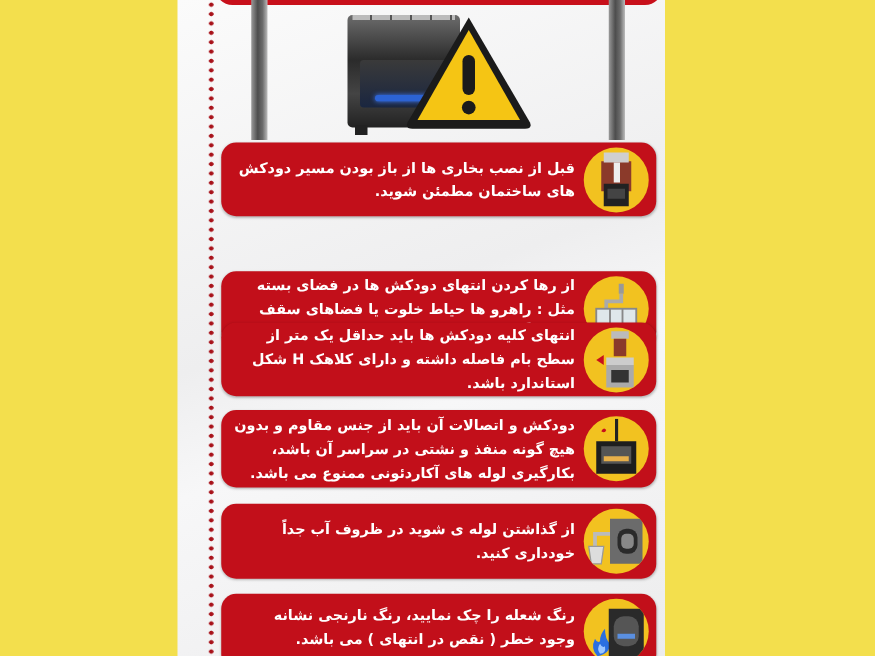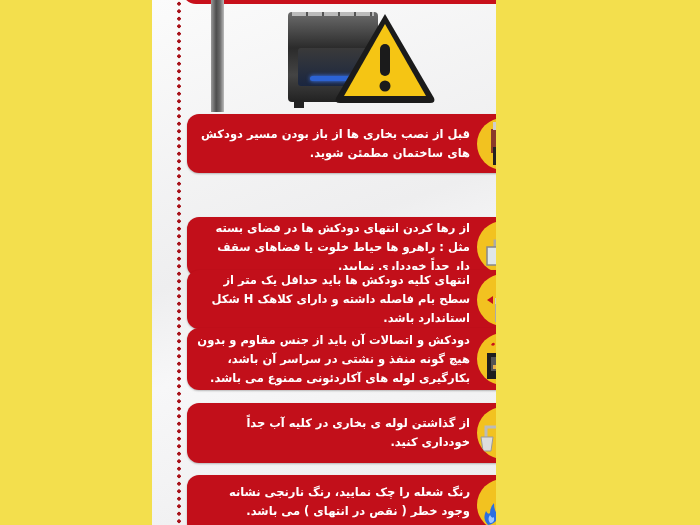--- a/index.html
+++ b/index.html
@@ -2,21 +2,21 @@
 <html><head>
   <meta charset="utf-8">
   <style>
     html, body { margin:0; padding:0; }
     body {
       width:700px; height:525px; overflow:hidden; position:relative;
       background:#f3df4d;
       font-family:"DejaVu Sans", sans-serif;
     }
     .panel {
-      position:absolute; left:152px; top:0; width:344px; height:525px;
+      position:absolute; left:142px; top:0; width:390px; height:525px;
       background:linear-gradient(160deg,#fbfbfb 0%,#eeeeef 45%,#f7f7f8 60%,#ececed 100%);
       overflow:hidden;
     }
     .dots {
       position:absolute; top:0; bottom:0; width:4px;
       background-image:radial-gradient(circle,#a8121a 1.6px,transparent 2px);
       background-size:4px 7.5px;
     }
     .dots.left { left:25px; }
     .dots.right { left:391px; }
@@ -68,21 +68,21 @@
       background:#f2c220; margin:0 6px 0 5px; position:relative; overflow:hidden;
       display:flex; align-items:center; justify-content:center;
     }
     .card-text {
       direction:rtl; text-align:right; color:#fff;
       font-size:11.5px; line-height:19px; font-weight:bold;
       padding:4px 2px 4px 10px; flex:1 1 auto;
     }
     .c1 { top:114px; height:59px; }
     .c2 { top:185px; height:60px;margin-top:32px; }
-    .c3 { top:258px; height:59px;margin-top:12px; }
+    .c3 { top:258px; height:59px; }
     .c4 { top:328px; height:62px;justify-content:flex-end; }
     .c5 { top:403px; height:60px; }
     .c6 { top:475px; height:60px; align-items:flex-start; }
     .c6 .badge { margin-top:4px; }
     .c6 .card-text { padding-top:8px; }
     svg { display:block; }
   </style>
 </head>
 <body>
 
@@ -166,21 +166,21 @@
   <div class="card c5">
     <div class="badge">
       <svg width="46" height="44" viewBox="0 0 46 44">
         <rect x="18" y="4" width="26" height="36" fill="#6b6b6b"></rect>
         <rect x="24" y="12" width="16" height="20" rx="7" fill="#2a2a2a"></rect>
         <rect x="27" y="16" width="10" height="12" rx="4" fill="#888"></rect>
         <path d="M18 16 L6 16 L6 26" stroke="#bbb" stroke-width="3" fill="none"></path>
         <path d="M1 26 L13 26 L11 40 L3 40 Z" fill="#ddd" stroke="#999"></path>
       </svg>
     </div>
-    <div class="card-text">از گذاشتن لوله ی بخاری در کلیه آب جداً خودداری کنید.</div>
+    <div class="card-text">از گذاشتن لوله ی شوید در ظروف آب جداً خودداری کنید.</div>
   </div>
 
   <div class="card c6">
     <div class="badge">
       <svg width="46" height="44" viewBox="0 0 46 44">
         <path d="M8 42 Q2 36 6 28 Q8 32 10 30 Q10 24 14 20 Q14 28 18 32 Q18 40 8 42 Z" fill="#2b6fe0"></path>
         <path d="M10 40 Q7 36 10 32 Q12 36 14 34 Q15 40 10 40 Z" fill="#9cc6ff"></path>
         <rect x="17" y="4" width="28" height="38" fill="#2a2a2a"></rect>
         <rect x="21" y="10" width="20" height="24" rx="8" fill="#555"></rect>
         <rect x="24" y="24" width="14" height="4" fill="#5a8fe0"></rect>

